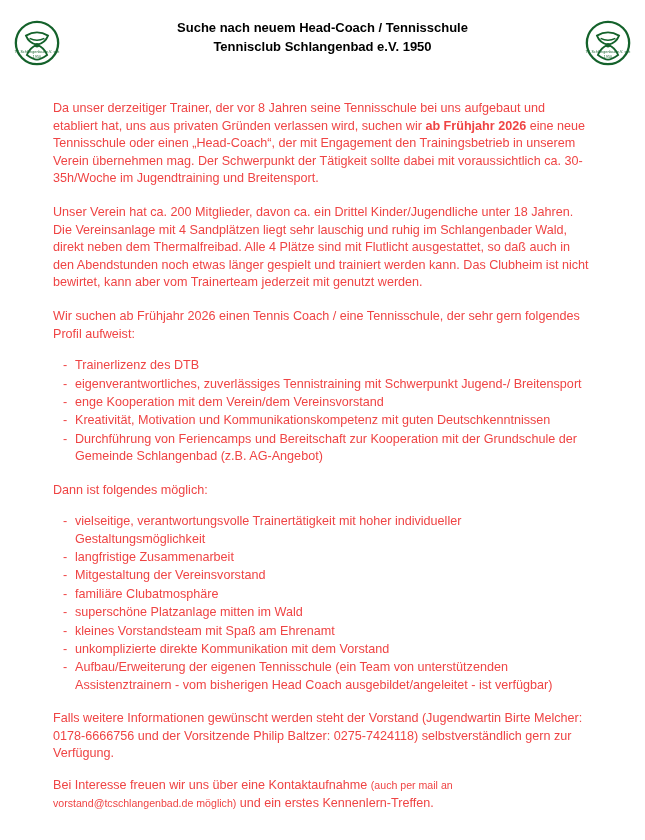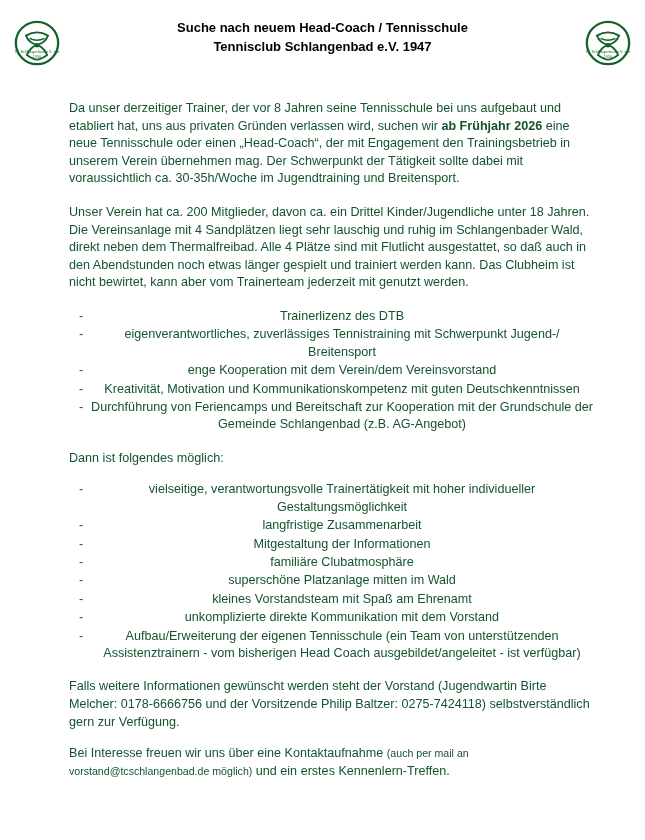--- a/index.html
+++ b/index.html
@@ -58,43 +58,42 @@
     font-size: 3.6px;
     line-height: 4.6px;
     color: #14622b;
     letter-spacing: .1px;
   }
   .logo-caption.left { left: 10px; }
   .logo-caption.right { right: 10px; }
 
   
   .content {
-    padding: 14px 52px 0 69px;
+    padding: 14px 52px 0 53px;
     font-size: 12.6px;
     line-height: 17.6px;
-    color: #14532d;
+    color: #ef4444;
   }
   p.para {
     margin: 0 0 16px 0;
     text-align: left;
   }
   p.para.tight { margin-bottom: 14px; }
   b { font-weight: bold; }
 
   ul.dashlist {
     list-style: none;
     margin: 0 0 16px 0;
     padding: 0 0 0 8px;
   }
   ul.dashlist li {
     position: relative;
     padding-left: 14px;
     margin-bottom: 1px;
     line-height: 17.4px;
-    text-align: center;
   }
   ul.dashlist li::before {
     content: "-";
     position: absolute;
     left: 2px;
     top: 0;
   }
 
   .small-note {
     font-size: 10.6px;
@@ -121,47 +120,48 @@
       <circle cx="50" cy="50" r="46" fill="#ffffff" stroke="#14622b" stroke-width="5"></circle>
       <path d="M26 34 q24 -14 48 0 q-6 16 -24 20 q-18 -4 -24 -20 z" fill="none" stroke="#14622b" stroke-width="4"></path>
       <path d="M50 54 q-16 6 -22 22 q14 10 22 10 q8 0 22 -10 q-6 -16 -22 -22 z" fill="none" stroke="#14622b" stroke-width="4"></path>
       <path d="M34 40 q16 8 32 0" fill="none" stroke="#14622b" stroke-width="3"></path>
       <circle cx="50" cy="55" r="5" fill="#14622b"></circle>
     </svg>
     <div class="logo-caption right">TC Schlangenbad e.V. seit 1950</div>
 
     <div class="title-block">
       <span class="title-line">Suche nach neuem Head-Coach / Tennisschule</span>
-      <span class="title-line">Tennisclub Schlangenbad e.V. 1947</span>
+      <span class="title-line">Tennisclub Schlangenbad e.V. 1950</span>
     </div>
   </div>
 
   <div class="content">
 
     <p class="para">
       <span class="inline">Da unser derzeitiger Trainer, der vor 8 Jahren seine Tennisschule bei uns aufgebaut und etabliert hat, uns aus privaten Gründen verlassen wird, suchen wir </span><b class="inline">ab Frühjahr 2026</b><span class="inline"> eine neue Tennisschule oder einen „Head-Coach“, der mit Engagement den Trainingsbetrieb in unserem Verein übernehmen mag. Der Schwerpunkt der Tätigkeit sollte dabei mit voraussichtlich ca. 30-35h/Woche im Jugendtraining und Breitensport.</span>
     </p>
 
     <p class="para">Unser Verein hat ca. 200 Mitglieder, davon ca. ein Drittel Kinder/Jugendliche unter 18 Jahren. Die Vereinsanlage mit 4 Sandplätzen liegt sehr lauschig und ruhig im Schlangenbader Wald, direkt neben dem Thermalfreibad. Alle 4 Plätze sind mit Flutlicht ausgestattet, so daß auch in den Abendstunden noch etwas länger gespielt und trainiert werden kann. Das Clubheim ist nicht bewirtet, kann aber vom Trainerteam jederzeit mit genutzt werden.</p>
 
+    <p class="para tight">Wir suchen ab Frühjahr 2026 einen Tennis Coach / eine Tennisschule, der sehr gern folgendes Profil aufweist:</p>
 
     <ul class="dashlist">
       <li>Trainerlizenz des DTB</li>
       <li>eigenverantwortliches, zuverlässiges Tennistraining mit Schwerpunkt Jugend-/ Breitensport</li>
       <li>enge Kooperation mit dem Verein/dem Vereinsvorstand</li>
       <li>Kreativität, Motivation und Kommunikationskompetenz mit guten Deutschkenntnissen</li>
       <li>Durchführung von Feriencamps und Bereitschaft zur Kooperation mit der Grundschule der Gemeinde Schlangenbad (z.B. AG-Angebot)</li>
     </ul>
 
     <p class="para tight">Dann ist folgendes möglich:</p>
 
     <ul class="dashlist">
       <li>vielseitige, verantwortungsvolle Trainertätigkeit mit hoher individueller Gestaltungsmöglichkeit</li>
       <li>langfristige Zusammenarbeit</li>
-      <li>Mitgestaltung der Informationen</li>
+      <li>Mitgestaltung der Vereinsvorstand</li>
       <li>familiäre Clubatmosphäre</li>
       <li>superschöne Platzanlage mitten im Wald</li>
       <li>kleines Vorstandsteam mit Spaß am Ehrenamt</li>
       <li>unkomplizierte direkte Kommunikation mit dem Vorstand</li>
       <li>Aufbau/Erweiterung der eigenen Tennisschule (ein Team von unterstützenden Assistenztrainern - vom bisherigen Head Coach ausgebildet/angeleitet - ist verfügbar)</li>
     </ul>
 
     <p class="para tight">Falls weitere Informationen gewünscht werden steht der Vorstand (Jugendwartin Birte Melcher: 0178-6666756 und der Vorsitzende Philip Baltzer: 0275-7424118) selbstverständlich gern zur Verfügung.</p>
 
     <p class="para">

